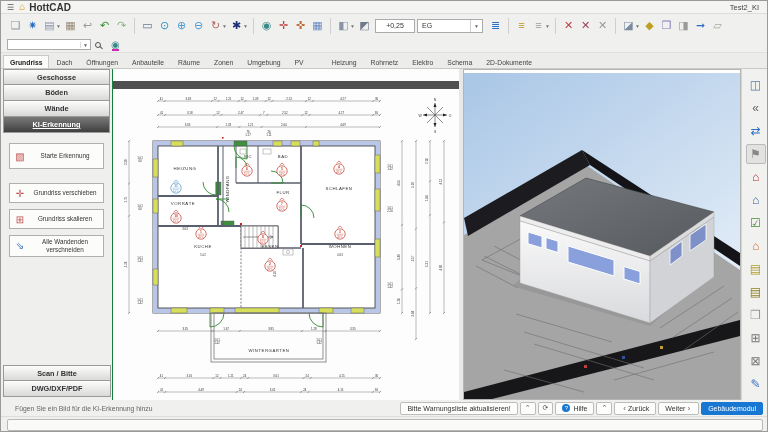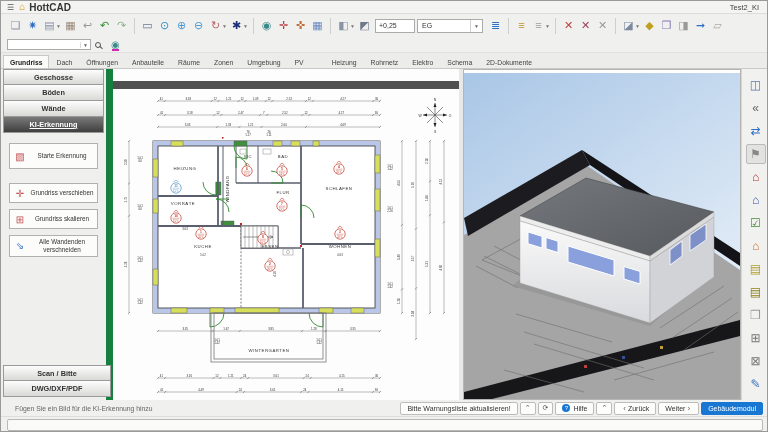--- a/index.html
+++ b/index.html
@@ -9,39 +9,39 @@
   #titlebar{position:absolute;left:0;top:0;width:768px;height:13px;display:flex;align-items:center;background:#f4f4f2;border-bottom:1px solid #dcdcda;font-size:8px;}
   #titlebar .menu{font-size:8px;color:#555;margin:0 5px 0 6px;}
   #titlebar .logo{color:#d89010;font-size:10px;line-height:10px;margin-right:4px;}
   #titlebar .appname{font-weight:bold;color:#333;font-size:10px;}
   #titlebar .proj{margin-left:auto;margin-right:10px;color:#444;font-size:7.5px;}
   
   #toolbar1{position:absolute;left:0;top:13px;width:768px;height:23px;display:flex;align-items:center;padding-left:6px;background:#f0f0ee;}
   .tbi{display:inline-flex;align-items:center;justify-content:center;width:17px;height:17px;font-size:11px;line-height:17px;color:#666;cursor:default;}
   .dd{font-size:5px;color:#777;width:6px;margin-left:-2px;}
   .vsep{width:1px;height:16px;background:#cfcfcd;margin:0 4px;}
-  #lvl-input{width:40px;height:14px;border:1px solid #ababab;font-size:7px;text-align:left;padding:0 3px;background:#fff;color:#333;margin:0 2px;}
+  #lvl-input{width:40px;height:14px;border:1px solid #ababab;font-size:7px;text-align:center;padding:0 3px;background:#fff;color:#333;margin:0 2px;}
   .sel{width:66px;height:14px;border:1px solid #ababab;background:#fff;display:flex;align-items:center;font-size:7px;color:#333;margin-right:4px;}
   .sel span{flex:1;padding-left:4px;}
   .sel .sarr{width:12px;height:12px;border-left:1px solid #d0d0d0;display:flex;align-items:center;justify-content:center;font-size:5px;color:#666;}
   #toolbar2{position:absolute;left:0;top:36px;width:768px;height:16px;display:flex;align-items:center;padding-left:6px;background:#f0f0ee;border-bottom:1px solid #e0e0de;}
   #combo{width:84px;height:11px;border:1px solid #ababab;background:#fff;display:flex;align-items:center;}
   #combo .cfill{flex:1;}
   #combo .carr{font-size:5px;color:#666;padding:0 2px;border-left:1px solid #ddd;}
   .mag{width:6px;height:6px;border:1.2px solid #555;border-radius:50%;position:relative;margin:0 6px 0 4px;}
   .mag::after{content:'';position:absolute;width:4px;height:1.2px;background:#555;transform:rotate(45deg);right:-3px;bottom:-2px;}
   .eyespec{position:relative;font-size:10px;color:#3a8a8a;margin-left:4px;}
   .eyespec::after{content:'';position:absolute;left:1px;right:1px;bottom:-1px;height:2px;background:#cc2bb0;}
   
   #tabbar{position:absolute;left:0;top:52px;width:768px;height:16px;display:flex;align-items:flex-end;background:#eceme8;background:#ececea;border-bottom:1px solid #c9c9c7;padding-left:2px;}
   .tab{font-size:6.8px;color:#444;padding:3px 6px 2px 6px;border:1px solid transparent;border-bottom:none;white-space:nowrap;}
   .tab.active{background:#fbfbfa;border-color:#c9c9c7;color:#222;font-weight:bold;}
   .tab.gap{margin-left:14px;}
   
-  #sidebar{position:absolute;left:0;top:68px;width:112px;height:331px;background:#efefed;border-right:7px solid #15803d;}
+  #sidebar{position:absolute;left:0;top:68px;width:112px;height:331px;background:#efefed;border-right:1px solid #15803d;}
   .acc{height:16px;margin:0 2px;border:1px solid #9a9a9a;border-top:none;background:linear-gradient(#fdfdfd,#d9d9d7);display:flex;align-items:center;justify-content:center;font-size:7.3px;font-weight:bold;color:#333;}
   .acc:first-child{border-top:1px solid #9a9a9a;}
   .acc.active{background:linear-gradient(#7a7a7a,#3f3f3f);color:#fff;text-decoration:underline;}
   .toolbtn{margin:6px 8px 0 8px;min-height:20px;border:1px solid #b0b0ae;background:#fcfcfb;display:flex;align-items:center;padding:2px 3px;}
   .toolbtn .ticon{width:14px;font-size:10px;text-align:center;margin-right:3px;}
   .toolbtn .tlabel{font-size:6.3px;color:#333;flex:1;text-align:center;line-height:1.25;}
   #sb-bottom{position:absolute;left:0;bottom:3px;width:112px;}
   
   #canvas{position:absolute;left:112px;top:68px;width:346px;height:331px;background:#fdfdfd;}
   #canvas .darkstrip{position:absolute;left:0;top:12px;width:346px;height:8px;background:#4f4f4f;}

